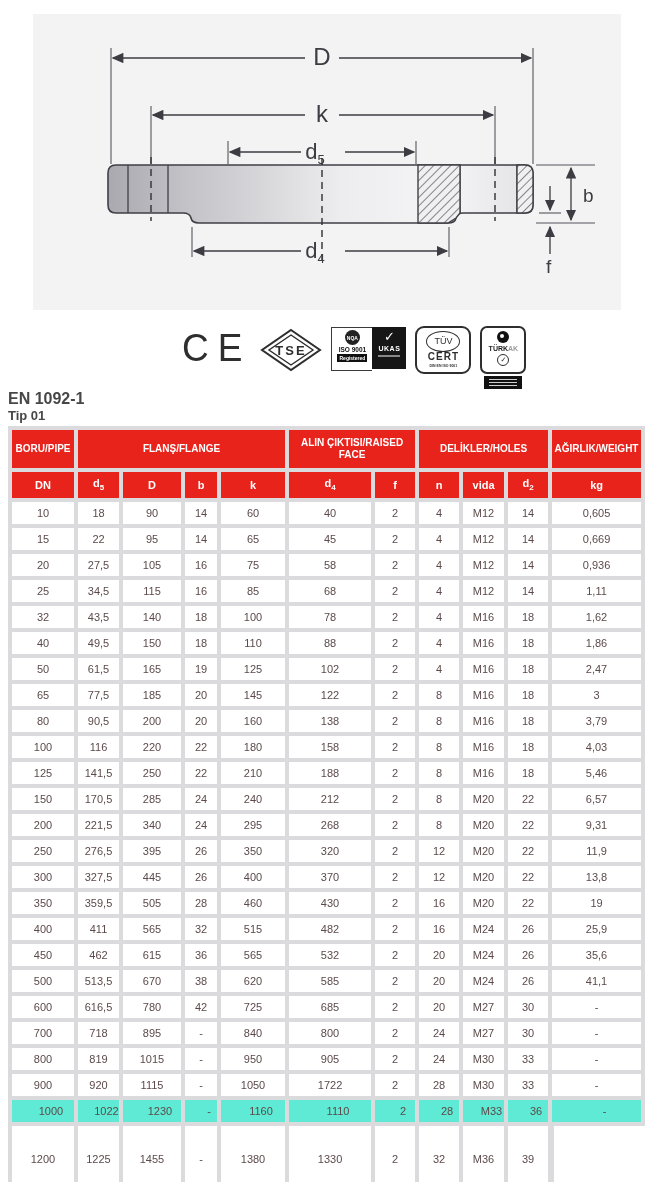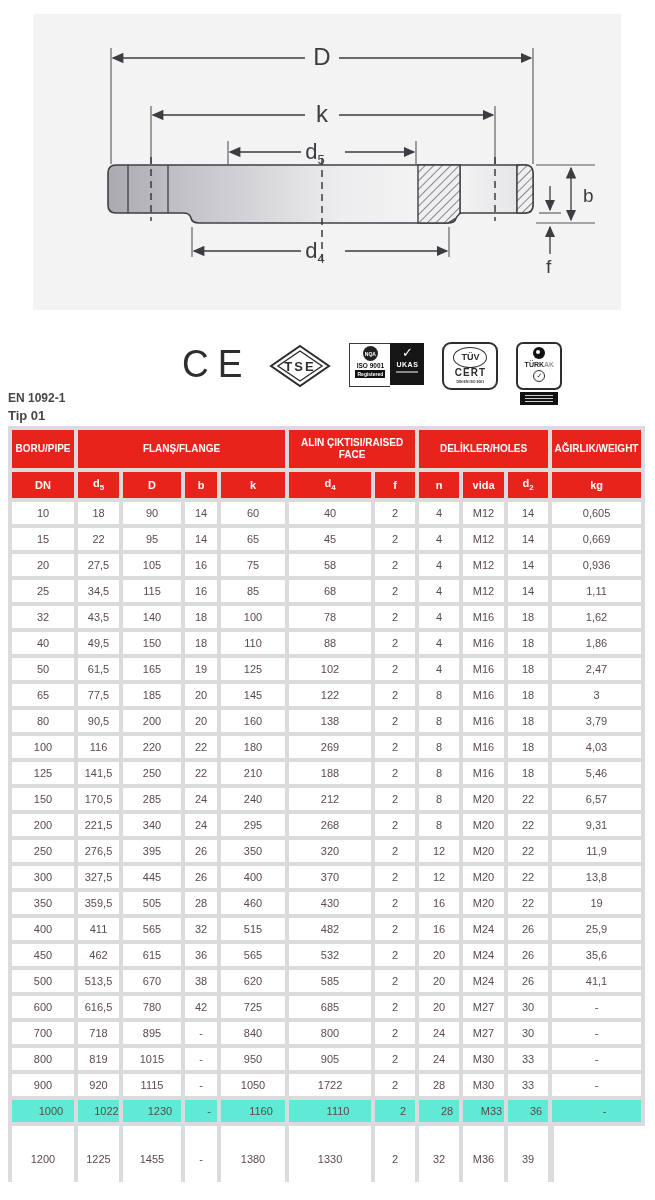--- a/index.html
+++ b/index.html
@@ -5,55 +5,55 @@
   html,body{margin:0;padding:0;}
   body{
     width:655px;height:1200px;position:relative;background:#ffffff;
     font-family:"Liberation Sans",sans-serif;overflow:hidden;
   }
   
   .panel{position:absolute;left:33px;top:14px;width:588px;height:296px;background:#f3f3f4;}
   .panel svg{display:block;}
   .dim-label{fill:#3c3c42;font-family:"Liberation Sans",sans-serif;}
   
-  .logos{position:absolute;left:182px;top:340px;height:58px;display:flex;align-items:flex-start;gap:18px;}
+  .logos{position:absolute;left:182px;top:324px;height:58px;display:flex;align-items:flex-start;gap:9px;}
   .ce{font-size:37px;font-weight:500;letter-spacing:9px;color:#2e2e2e;line-height:48px;transform:scaleY(1.05);}
   .tse{margin-top:4px;}
   .iso{display:flex;margin-top:3px;}
   .iso-left{width:40px;height:42px;background:#fff;border:1.5px solid #3a3a3a;border-right:none;
     display:flex;flex-direction:column;align-items:center;justify-content:flex-start;}
   .nqa{width:15px;height:15px;border-radius:50%;background:#222;color:#fff;font-size:5px;font-weight:bold;
     display:flex;align-items:center;justify-content:center;margin-top:2px;}
   .iso-t{font-size:6.5px;font-weight:bold;color:#111;margin-top:1px;}
   .iso-reg{background:#111;color:#fff;font-size:5px;font-weight:bold;padding:1px 2px;margin-top:1px;}
   .iso-right{width:34px;height:42px;background:#161616;display:flex;flex-direction:column;align-items:center;}
   .ukas-crown{color:#fff;font-size:13px;line-height:16px;margin-top:2px;}
   .ukas{color:#fff;font-size:7px;font-weight:bold;letter-spacing:.5px;}
   .iso-bar{width:22px;height:2px;background:#888;margin-top:3px;}
   .tuv{width:52px;height:44px;border:2.5px solid #2e2e2e;border-radius:9px;background:#fff;
     display:flex;flex-direction:column;align-items:center;margin-top:2px;}
-  .tuv-oval{border:1.8px solid #2e2e2e;border-radius:50%;padding:4px 7px;font-size:9px;font-weight:bold;
+  .tuv-oval{border:1.8px solid #2e2e2e;border-radius:50%;padding:4px 7px;font-size:9px;font-weight:normal;
     color:#2e2e2e;margin-top:3px;line-height:11px;}
   .tuv-cert{font-size:10px;font-weight:bold;color:#2e2e2e;letter-spacing:1px;line-height:10px;}
   .tuv-small{font-size:3.5px;color:#2e2e2e;font-weight:bold;margin-top:2px;}
   .turkak-wrap{display:flex;flex-direction:column;align-items:center;margin-top:2px;}
   .turkak{width:42px;height:44px;border:2.5px solid #2e2e2e;border-radius:7px;background:#fff;
     display:flex;flex-direction:column;align-items:center;}
   .tk-dot{width:12px;height:12px;border-radius:50%;background:#111;margin-top:3px;position:relative;}
   .tk-dot:after{content:"";position:absolute;left:3px;top:3px;width:4px;height:4px;border-radius:50%;background:#fff;}
   .tk-name{font-size:7px;font-weight:bold;color:#1d1d1d;line-height:9px;margin-top:1px;}
   .tk-ak{color:#9a9a9a;}
   .tk-check{width:10px;height:10px;border:1.2px solid #2e2e2e;border-radius:50%;font-size:7px;line-height:10px;
     color:#2e2e2e;text-align:center;margin-top:1px;}
   .tk-plate{width:38px;height:13px;background:#111;margin-top:2px;display:flex;flex-direction:column;
     align-items:center;justify-content:center;gap:1.5px;}
   .tk-plate i{display:block;width:28px;height:1.5px;background:#cfcfcf;}
   
   .titles{position:absolute;left:8px;top:390px;color:#474747;}
-  .titles .t1{font-size:12px;font-weight:bold;line-height:17px;}
+  .titles .t1{font-size:16px;font-weight:bold;line-height:17px;}
   .titles .t2{font-size:13px;font-weight:bold;line-height:17px;}
   
   .tbg1{position:absolute;left:8px;top:426px;width:637px;height:700px;background:#dbdbdd;}
   .tbg2{position:absolute;left:8px;top:1126px;width:546px;height:56px;background:#dbdbdd;}
   table.spec{position:absolute;left:8px;top:426px;width:637px;table-layout:fixed;
     border-collapse:separate;border-spacing:4px;background:transparent;}
   table.spec th,table.spec td{padding:0;text-align:center;vertical-align:middle;}
   th.grp{background:#e8231c;color:#ffffff;font-size:10px;font-weight:bold;height:38px;line-height:12px;}
   th.colh{background:#e8231c;color:#ffffff;font-size:11px;font-weight:bold;height:26px;}
   th.colh sub{font-size:8px;}
@@ -354,21 +354,21 @@
         <td>M16</td>
         <td>18</td>
         <td>3,79</td>
       </tr>
       <tr>
         <td>100</td>
         <td>116</td>
         <td>220</td>
         <td>22</td>
         <td>180</td>
-        <td>269</td>
+        <td>158</td>
         <td>2</td>
         <td>8</td>
         <td>M16</td>
         <td>18</td>
         <td>4,03</td>
       </tr>
       <tr>
         <td>125</td>
         <td>141,5</td>
         <td>250</td>

